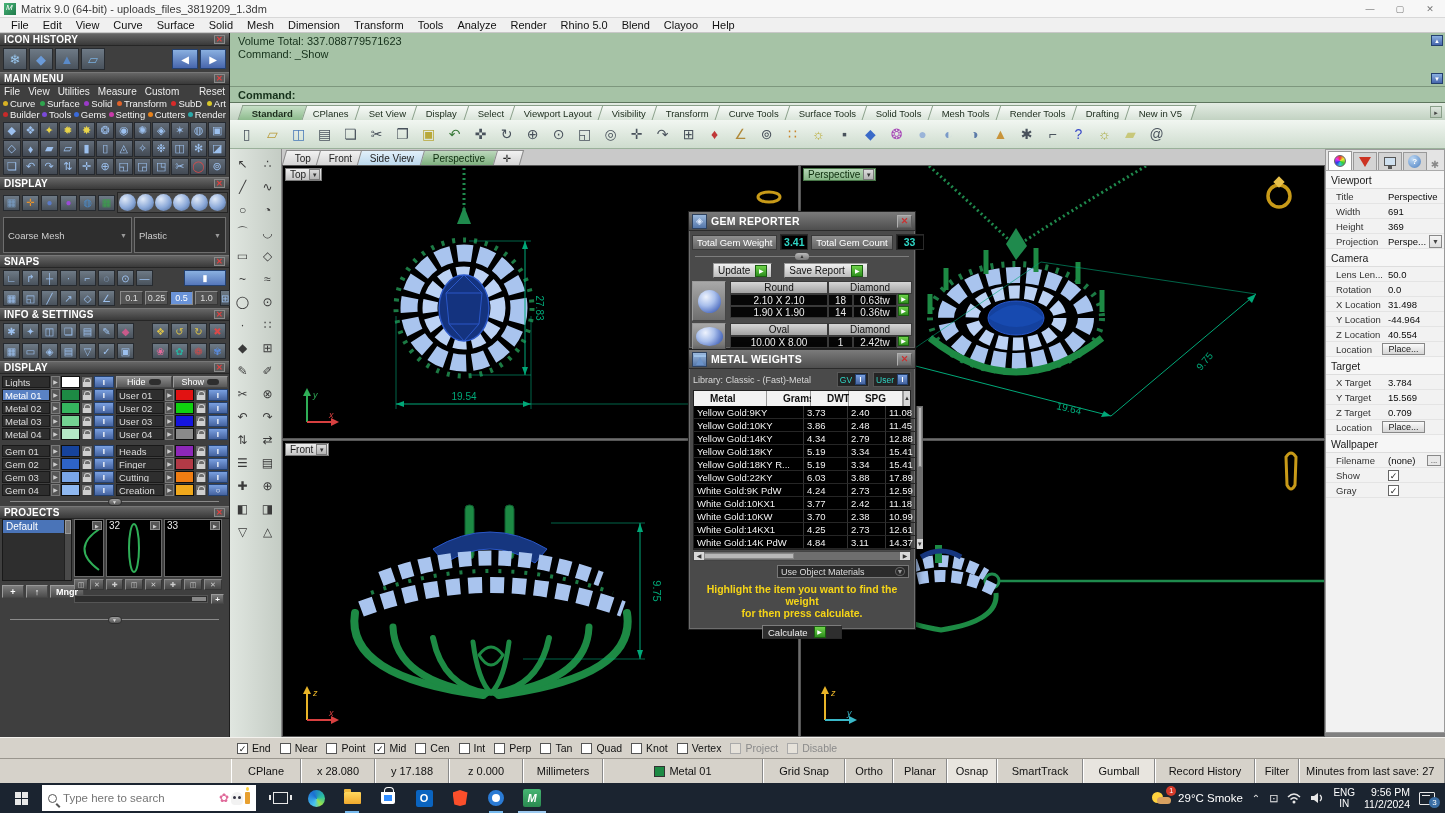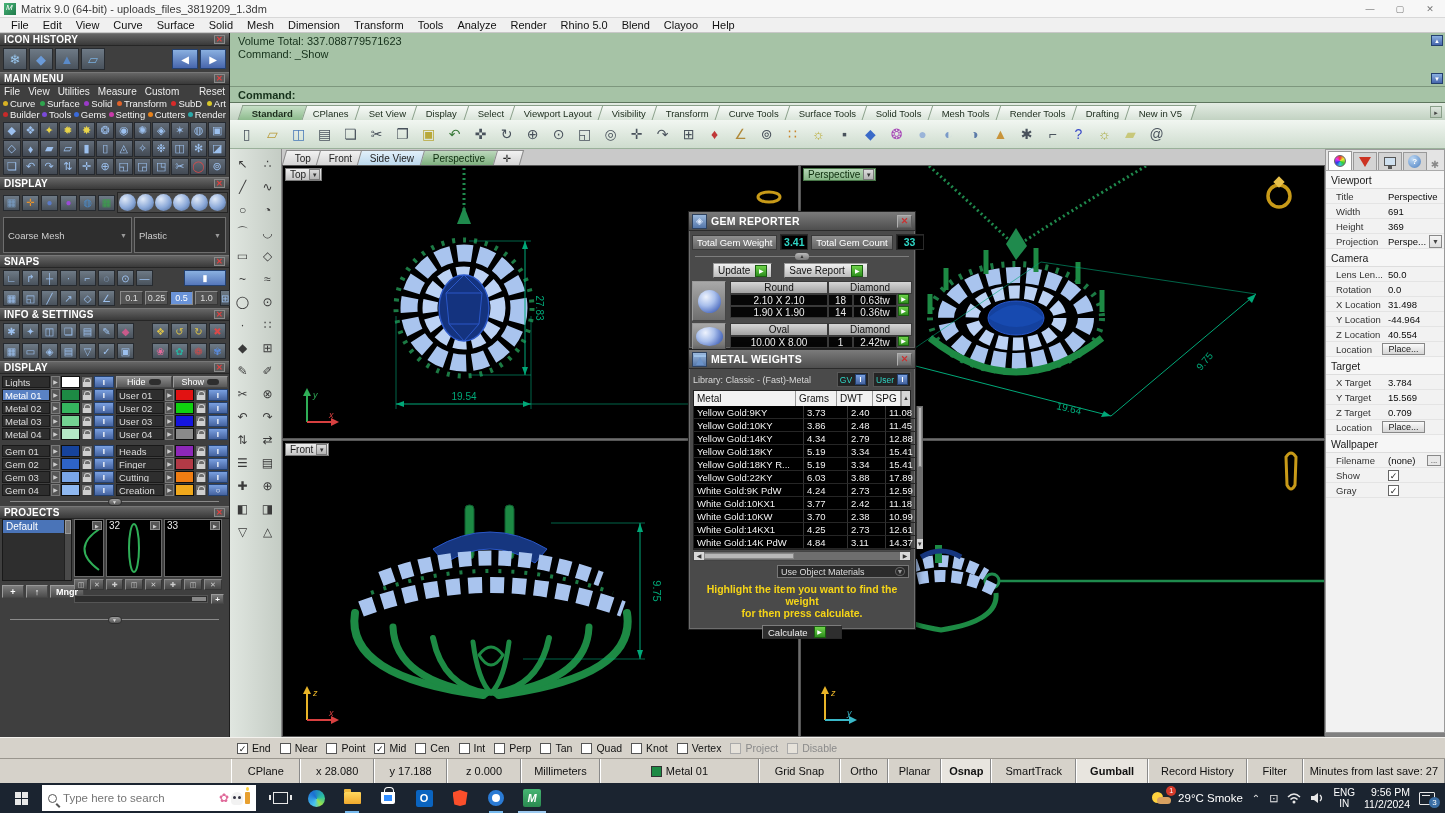--- a/index.html
+++ b/index.html
@@ -140,21 +140,21 @@
   .gdcell{background:#060606;border:1px solid #3a3a3a;color:#ececec;font-size:10px;text-align:center;height:12px;line-height:11px}
   .c1{width:98px}.c2{flex:1}
   .gs{width:98px}.gn{width:25px}.gw{width:44px}
   .gdrow .greenb{margin-left:1px}
   
   .mwlib{display:flex;align-items:center;margin:3px 4px;color:#d8d8d8;font-size:9px}
   .tgl{display:flex;align-items:center;background:#242424;border:1px solid #565656;padding:1px 2px;gap:3px;color:#2fd5c5;font-size:8.5px;margin-left:4px}
   .tgl .ib2{width:11px;height:11px;background:linear-gradient(#7aa0e0,#45639f);color:#fff;font-size:7px;font-weight:bold;text-align:center;line-height:10px;border:1px solid #23406e}
   #mwtable{margin:0 4px;border:1px solid #222;background:#000}
   #mwhead{display:flex;background:#f2f2f2}
-  .mhc{color:#111;font-weight:normal;font-size:10px;border-right:1px solid #999;padding:2px 3px;background:#f2f2f2}
+  .mhc{color:#111;font-weight:bold;font-size:10px;border-right:1px solid #999;padding:2px 16px;background:#f2f2f2}
   .mh0{width:110px}.mh1{width:44px}.mh2{width:38px}.mh3{flex:1}
   .mupbtn{width:10px;background:#d8d8d8;border-left:1px solid #999;font-size:6px;text-align:center;color:#333;line-height:14px}
   #mwbody{display:flex}
   #mwrows{flex:1}
   .mrow{display:flex;height:13px}
   .mc{font-size:9.5px;color:#f2f2f2;border-right:1px solid #333;border-bottom:1px solid #262626;padding:1px 3px 0;white-space:nowrap;overflow:hidden}
   .mc0{width:110px}.mc1{width:44px}.mc2{width:38px}.mc3{flex:1}
   #mwvsb{width:10px;background:#6e6e6e;display:flex;flex-direction:column}
   #mwvsb .vth{height:60px;background:#b8b8b8;border:1px solid #888;margin:1px}
   #mwvsb .vdn{margin-top:auto;height:10px;background:#d8d8d8;font-size:6px;text-align:center;color:#333;line-height:10px}
@@ -192,21 +192,21 @@
 
   
   #osnap{position:absolute;left:0;top:737px;width:1445px;height:21px;background:#d6d2ca;border-top:1px solid #f4f2ee;display:flex;align-items:center;padding-left:237px}
   .oitem{display:flex;align-items:center;margin-right:9px;gap:4px}
   .ocheck{width:11px;height:11px;background:#fff;border:1px solid #555;font-size:9px;line-height:10px;text-align:center;color:#111}
   .olabel{font-size:10.5px;color:#111}
   .oitem.dis .ocheck{background:#e6e2da;border-color:#aaa}
   .oitem.dis .olabel{color:#8a8a8a}
   #statusbar{position:absolute;left:0;top:758px;width:1445px;height:25px;background:#d6d2ca;border-top:1px solid #9a968e;display:flex;align-items:stretch;padding-left:231px}
   .seg{display:flex;align-items:center;justify-content:center;font-size:11px;color:#111;border-left:1px solid #fff;border-right:1px solid #8a8a8a;padding:0 6px;white-space:nowrap}
-  .seg.bold{font-weight:bold;background:#e8e5df}
+  .seg.bold{font-weight:normal;background:#e8e5df}
   .seg .sw{width:11px;height:11px;border:1px solid #333;margin-right:4px}
   .seg.grow{flex:1;justify-content:flex-start}
 
   
   #taskbar{position:absolute;left:0;top:783px;width:1445px;height:30px;background:#1b2430;display:flex;align-items:center}
   #tstart{width:42px;height:30px;display:flex;align-items:center;justify-content:center}
   .winlogo{display:grid;grid-template-columns:6px 6px;grid-template-rows:6px 6px;gap:1px}
   .winlogo i{background:#e8e8e8}
   #tsearch{width:214px;height:26px;background:#fff;display:flex;align-items:center;padding:0 6px;gap:6px;margin-right:6px}
   .mag{width:9px;height:9px;border:1.7px solid #555;border-radius:50%;position:relative;flex:none}
@@ -1392,21 +1392,21 @@
     </span>
     <span class="seg" style="width: 86px;">
       <span>SmartTrack</span>
     </span>
     <span class="seg bold" style="width: 72px;">
       <span>Gumball</span>
     </span>
     <span class="seg" style="width: 100px;">
       <span>Record History</span>
     </span>
-    <span class="seg" style="width: 56px;">
+    <span class="seg" style="width: 44px;">
       <span>Filter</span>
     </span>
     <span class="seg grow">
       <span>Minutes from last save: 27</span>
     </span>
   </div>
 
 <div id="taskbar">
   <div id="tstart">
       <span class="winlogo">

